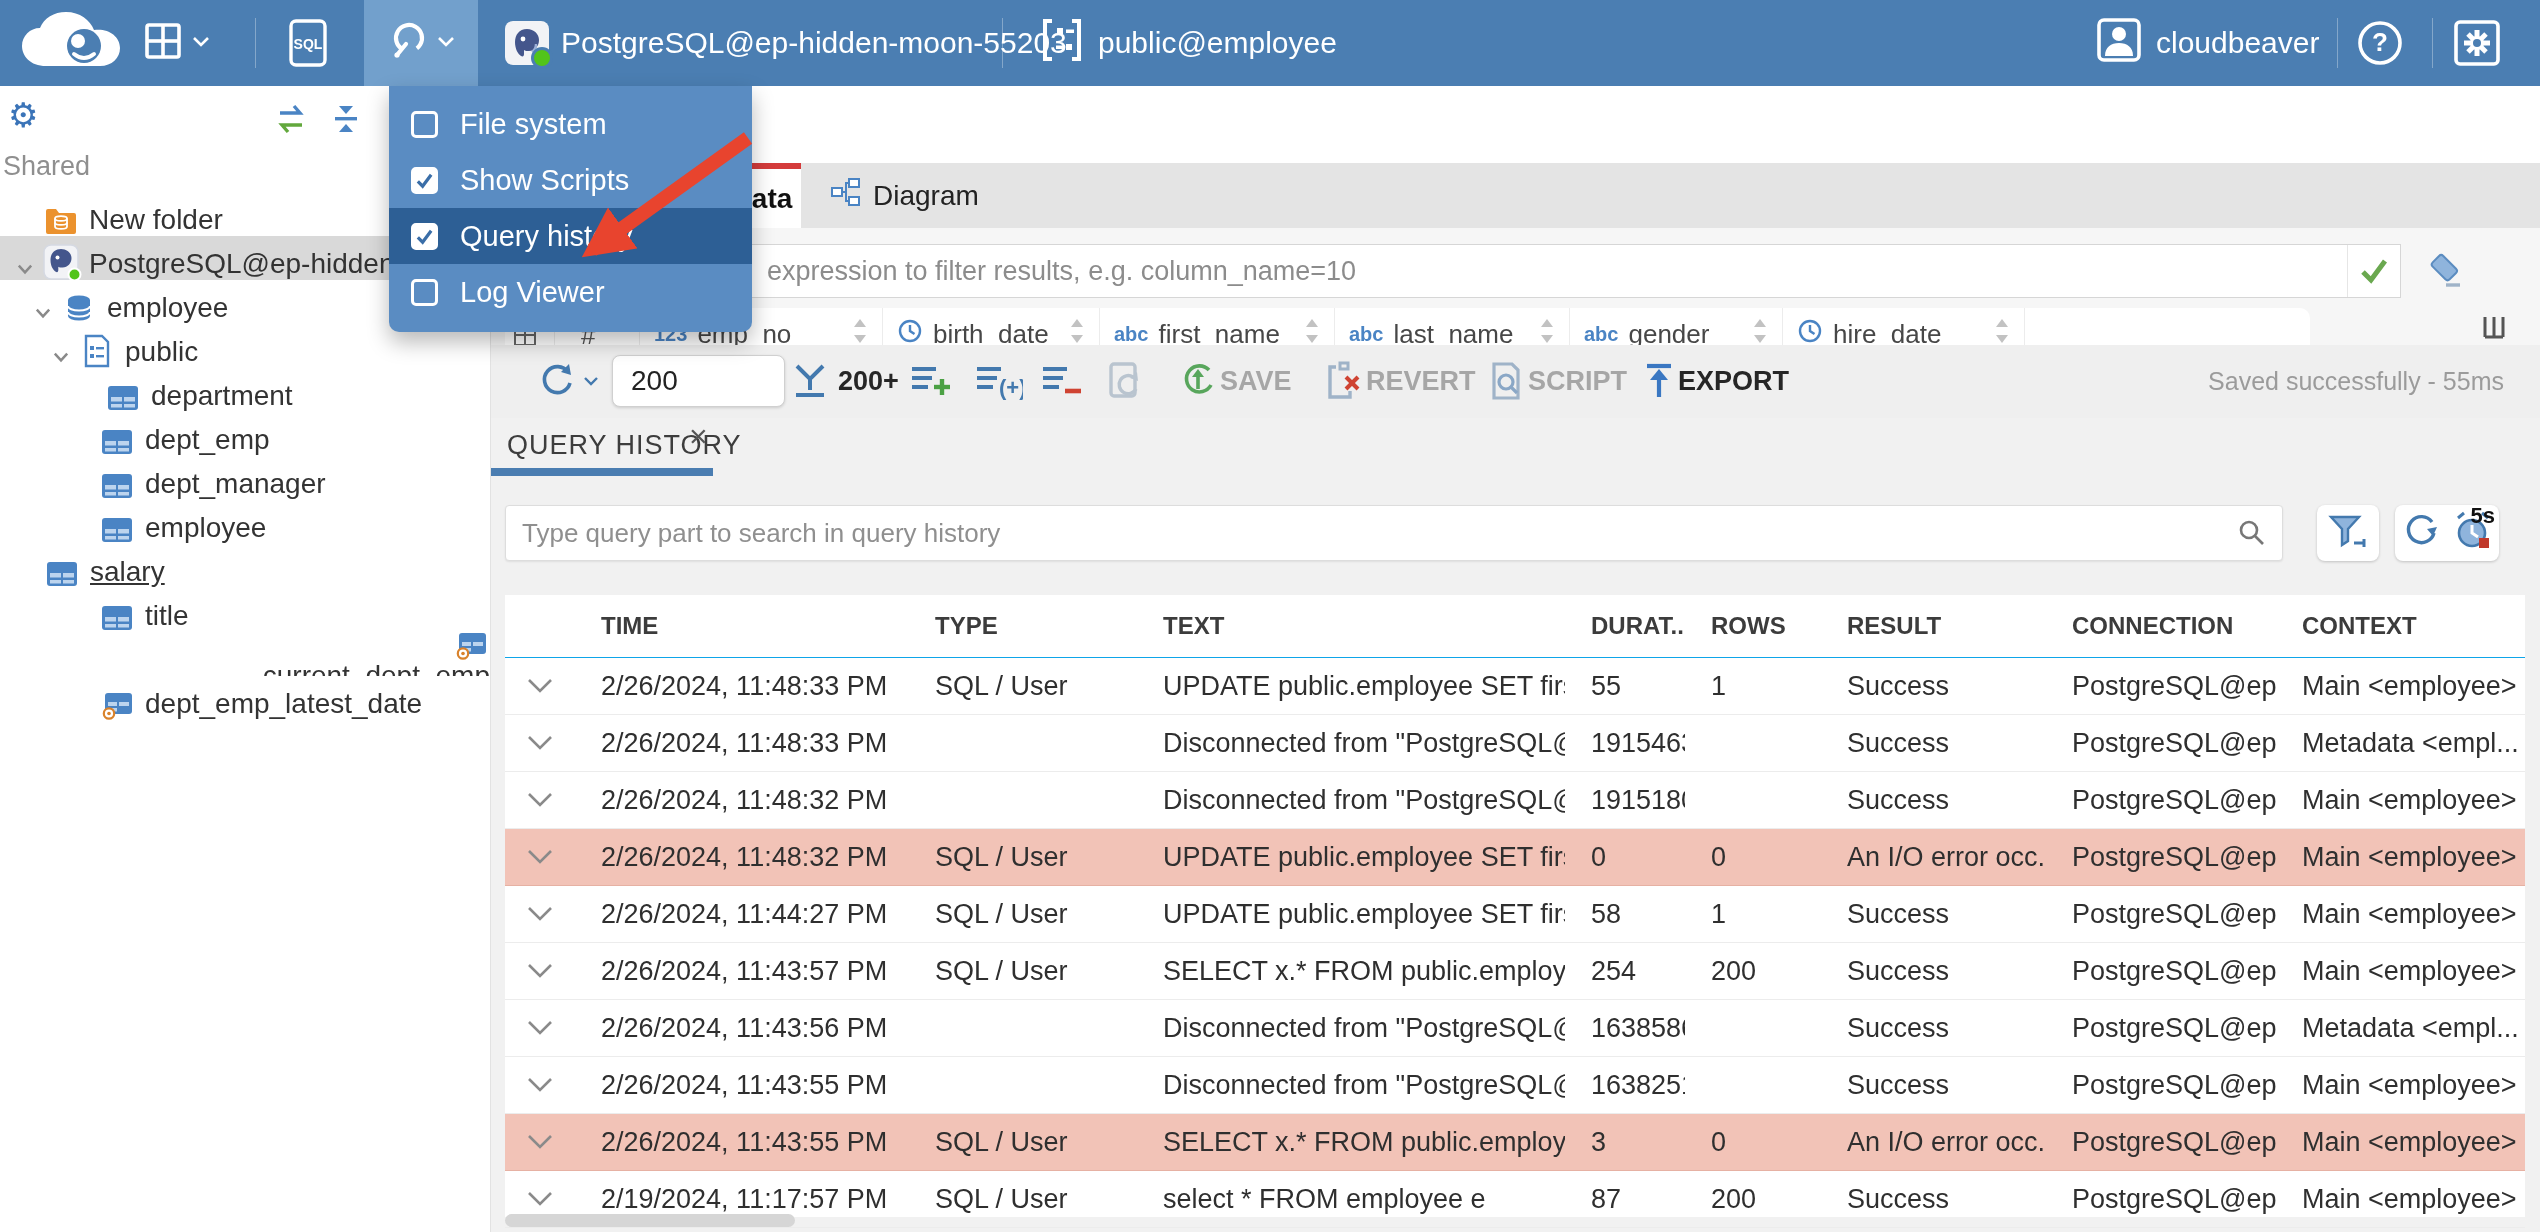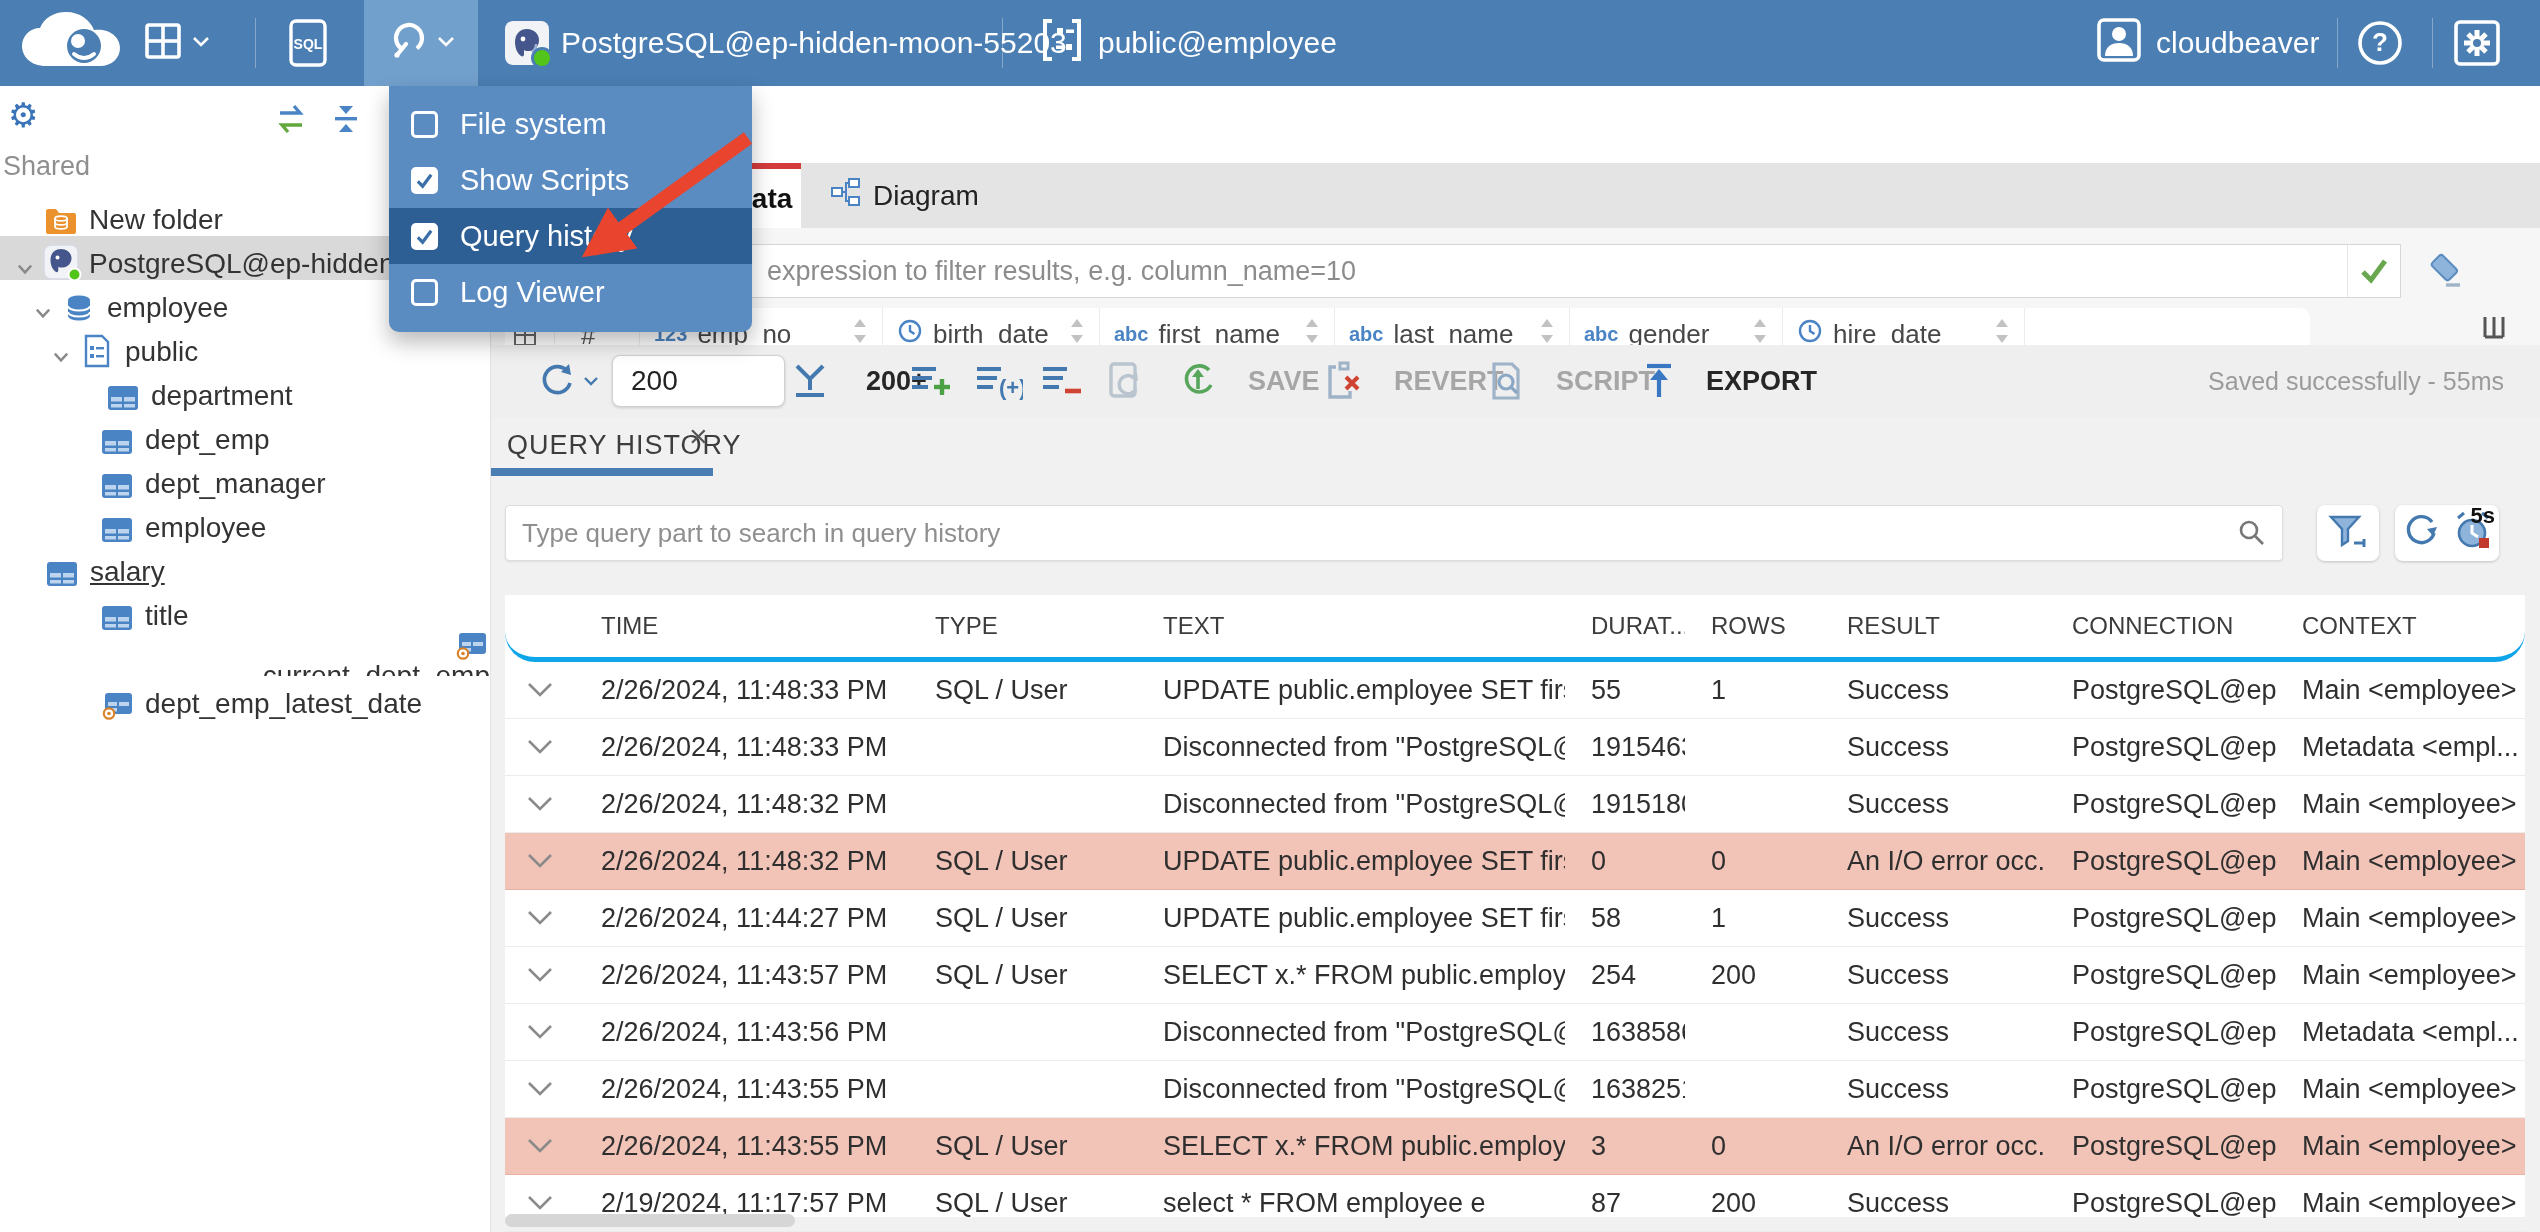--- a/index.html
+++ b/index.html
@@ -76,21 +76,21 @@
   .gh-col{padding:0 12px 0 14px;gap:10px;}
   .gh-blank{border-right:0;border-radius:0 10px 0 0;}
   .gh-type{color:#4a84c4;font-weight:bold;font-size:20px;}
   .gh-sort{margin-left:auto;}
 
   .gtoolbar{position:absolute;left:0;top:259px;right:0;height:73px;background:#efefef;border-bottom:1px solid #dcdcdc;}
   .gtoolbar>*{position:absolute;top:0;height:72px;display:flex;align-items:center;}
   .rowlimit{left:121px;}
   .rowlimit input{width:153px;height:50px;border:1px solid #d0d0d0;border-radius:8px;box-shadow:0 1px 3px rgba(0,0,0,.15);
                   font-size:28px;padding:0 0 0 18px;outline:none;color:#222;font-family:"Liberation Sans","DejaVu Sans",sans-serif;}
-  .tlabel{font-size:27px;font-weight:bold;margin-left:28px;}
+  .tlabel{font-size:27px;font-weight:bold;}
   .lbl-dark{color:#262626;}
   .lbl-dis{color:#a6a6a6;}
   .status{right:36px;font-size:25px;color:#9b9b9b;}
 
   
   .history{position:absolute;left:0;top:332px;right:0;bottom:0;background:#f1f1f1;}
   .h-tab{position:absolute;left:16px;top:12px;font-size:27px;color:#3d3d3d;letter-spacing:1px;}
   .h-close{position:absolute;left:198px;top:2px;font-size:32px;color:#555;line-height:32px;}
   .h-underline{position:absolute;left:-1px;top:50px;width:223px;height:8px;background:#4a7db1;}
   .h-search{position:absolute;left:14px;top:87px;right:14px;height:58px;display:flex;}
@@ -103,21 +103,21 @@
   .h-btn{background:#fff;border-radius:8px;box-shadow:0 1px 3px rgba(0,0,0,.2);display:flex;align-items:center;justify-content:center;}
   .h-filter{margin-left:34px;width:62px;height:56px;}
   .h-refresh{margin-left:16px;width:104px;height:56px;gap:10px;position:relative;}
   .badge5s{position:absolute;right:4px;top:-2px;font-size:22px;font-weight:bold;color:#111;}
 
   .h-table{position:absolute;left:14px;top:177px;width:2020px;height:622px;background:#fff;}
   .hrow{display:grid;grid-template-columns:70px 334px 228px 428px 120px 136px 225px 230px auto;
         height:56px;border-bottom:1px solid #ececec;align-items:center;font-size:27px;color:#2f2f2f;}
   .hrow>div{padding-left:26px;white-space:nowrap;overflow:hidden;}
   .hrow>div:first-child{padding-left:0;display:flex;justify-content:center;}
-  .hrow.head{height:62px;font-size:24px;font-weight:normal;color:#3c3c3c;border-bottom:5px solid #0ea5e9;border-radius:30px;}
+  .hrow.head{height:62px;font-size:24px;font-weight:bold;color:#3c3c3c;border-bottom:1px solid #0ea5e9;}
   .hrow.err{background:#f2c3b7;border-bottom:1px solid #e6b1a3;}
   .hscroll-thumb{position:absolute;left:14px;bottom:5px;width:290px;height:13px;background:#d6d6d6;border-radius:7px;}
 </style>
 </head>
 <body>
 
 <div class="app">
 
   <div class="topbar">
     <div class="logo">

